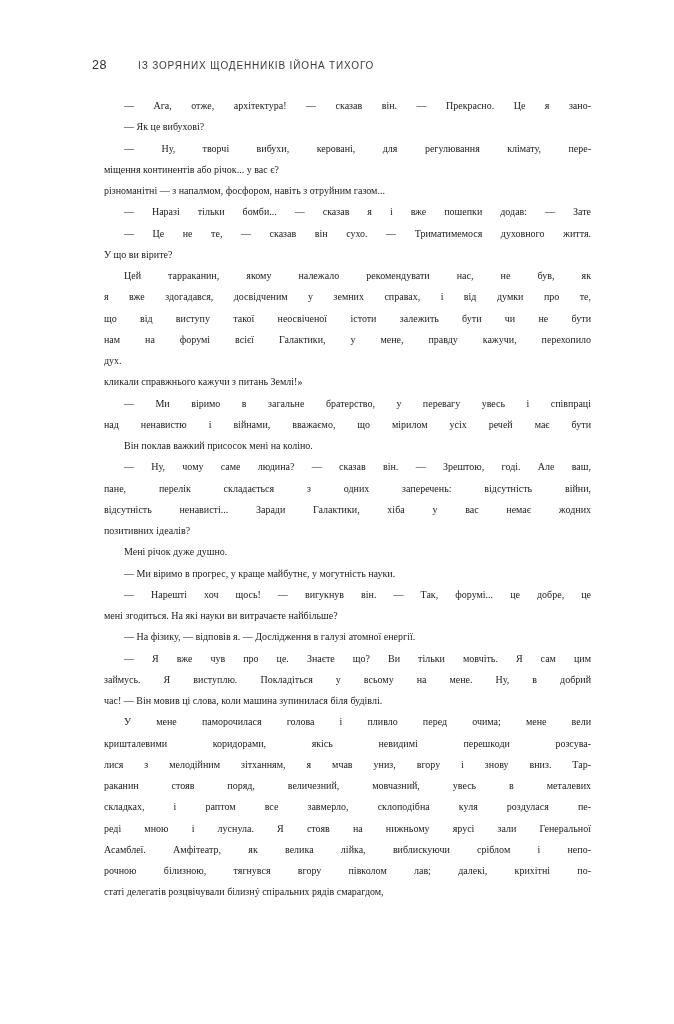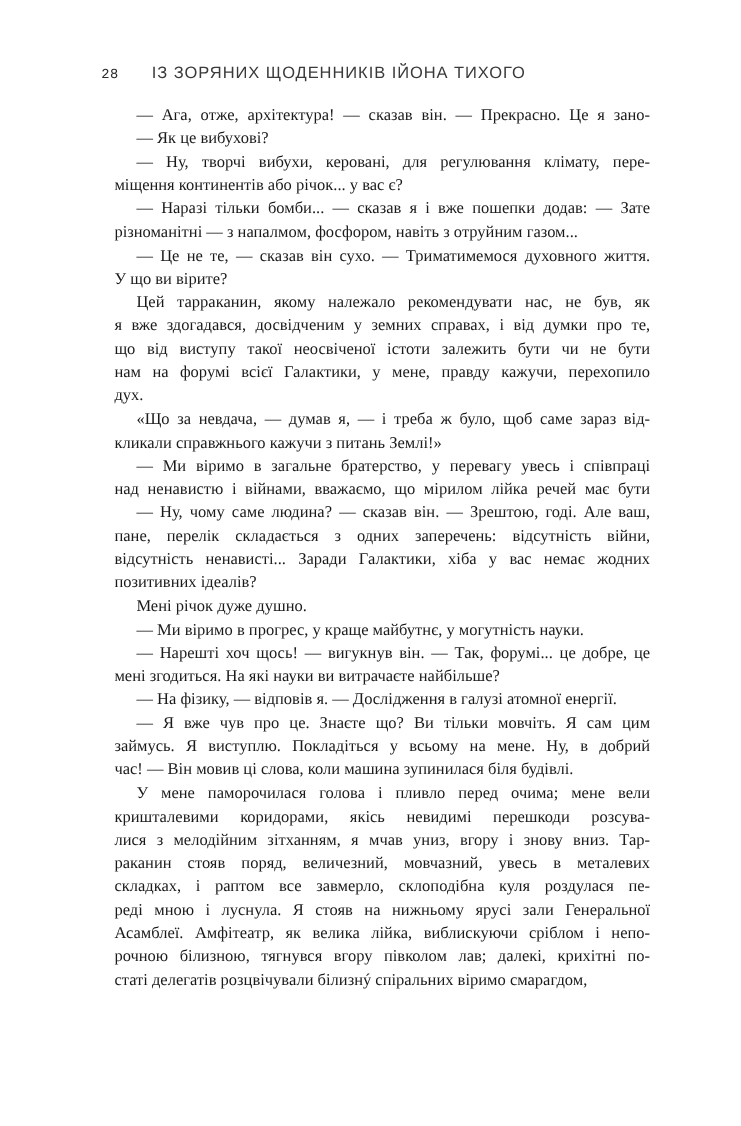--- a/index.html
+++ b/index.html
@@ -29,47 +29,47 @@
     position: absolute;
     left: 92px;
     top: 58px;
     width: 500px;
     height: 18px;
     display: flex;
     align-items: baseline;
     white-space: nowrap;
   }
   .folio {
-    font-family: Liberation Mono, monospace;
+    font-family: Liberation Sans, sans-serif;
     font-size: 12.5px;
     letter-spacing: 0.6px;
     color: #2b2b2b;
     width: 46px;
     flex: 0 0 46px;
   }
   .head-title {
     font-family: "Liberation Sans", "DejaVu Sans", sans-serif;
-    font-size: 15px;
+    font-size: 10px;
     letter-spacing: 0.85px;
     color: #3a3a3a;
     text-transform: uppercase;
   }
 
   
   .textblock {
     position: absolute;
     left: 104px;
     top: 95px;
     width: 487px;
   }
 
   
 
   .lineblock {
-    font-size: 15px;
+    font-size: 10px;
     line-height: 21.25px;
     text-align: justify;
     text-align-last: justify;
     text-indent: 20px;
     margin: 0;
     white-space: pre-wrap;
   }
   .lineblock.last {
     text-align-last: left;
   }
@@ -90,41 +90,43 @@
         <div class="lineblock">— Ага, отже, архітектура! — сказав він. — Прекрасно. Це я зано-</div>
       </div>
       <div>
         <div class="lineblock last">— Як це вибухові?</div>
       </div>
       <div>
         <div class="lineblock">— Ну, творчі вибухи, керовані, для регулювання клімату, пере-</div>
         <div class="lineblock last noindent">міщення континентів або річок... у вас є?</div>
       </div>
       <div>
+        <div class="lineblock last noindent">різноманітні — з напалмом, фосфором, навіть з отруйним газом...</div>
         <div class="lineblock">— Наразі тільки бомби... — сказав я і вже пошепки додав: — Зате</div>
-        <div class="lineblock last noindent">різноманітні — з напалмом, фосфором, навіть з отруйним газом...</div>
       </div>
       <div>
         <div class="lineblock">— Це не те, — сказав він сухо. — Триматимемося духовного життя.</div>
         <div class="lineblock last noindent">У що ви вірите?</div>
       </div>
       <div>
         <div class="lineblock">Цей тарраканин, якому належало рекомендувати нас, не був, як</div>
         <div class="lineblock noindent">я вже здогадався, досвідченим у земних справах, і від думки про те,</div>
         <div class="lineblock noindent">що від виступу такої неосвіченої істоти залежить бути чи не бути</div>
         <div class="lineblock noindent">нам на форумі всієї Галактики, у мене, правду кажучи, перехопило</div>
         <div class="lineblock last noindent">дух.</div>
       </div>
       <div>
-        <div class="lineblock">«Що за невдача, — думав я, — і треба ж було, щоб саме зараз від-</div>
         <div class="lineblock last noindent">кликали справжнього кажучи з питань Землі!»</div>
       </div>
       <div>
         <div class="lineblock">— Ми віримо в загальне братерство, у перевагу увесь і співпраці</div>
-        <div class="lineblock noindent">над ненавистю і війнами, вважаємо, що мірилом лійка речей має бути</div>
+        <div class="lineblock noindent">над ненавистю і війнами, вважаємо, що мірилом усіх речей має бути</div>
+      </div>
+      <div>
+        <div class="lineblock last">Він поклав важкий присосок мені на коліно.</div>
       </div>
       <div>
         <div class="lineblock">— Ну, чому саме людина? — сказав він. — Зрештою, годі. Але ваш,</div>
         <div class="lineblock noindent">пане, перелік складається з одних заперечень: відсутність війни,</div>
         <div class="lineblock noindent">відсутність ненависті... Заради Галактики, хіба у вас немає жодних</div>
         <div class="lineblock last noindent">позитивних ідеалів?</div>
       </div>
       <div>
         <div class="lineblock last">Мені річок дуже душно.</div>
       </div>
@@ -145,17 +147,17 @@
       </div>
       <div>
         <div class="lineblock">У мене паморочилася голова і пливло перед очима; мене вели</div>
         <div class="lineblock noindent">кришталевими коридорами, якісь невидимі перешкоди розсува-</div>
         <div class="lineblock noindent">лися з мелодійним зітханням, я мчав униз, вгору і знову вниз. Тар-</div>
         <div class="lineblock noindent">раканин стояв поряд, величезний, мовчазний, увесь в металевих</div>
         <div class="lineblock noindent">складках, і раптом все завмерло, склоподібна куля роздулася пе-</div>
         <div class="lineblock noindent">реді мною і луснула. Я стояв на нижньому ярусі зали Генеральної</div>
         <div class="lineblock noindent">Асамблеї. Амфітеатр, як велика лійка, виблискуючи сріблом і непо-</div>
         <div class="lineblock noindent">рочною білизною, тягнувся вгору півколом лав; далекі, крихітні по-</div>
-        <div class="lineblock last noindent">статі делегатів розцвічували білизнý спіральних віримо смарагдом,</div>
+        <div class="lineblock last noindent">статі делегатів розцвічували білизнý спіральних рядів смарагдом,</div>
       </div>
     </div>
 
 </div>
 
 </body></html>

